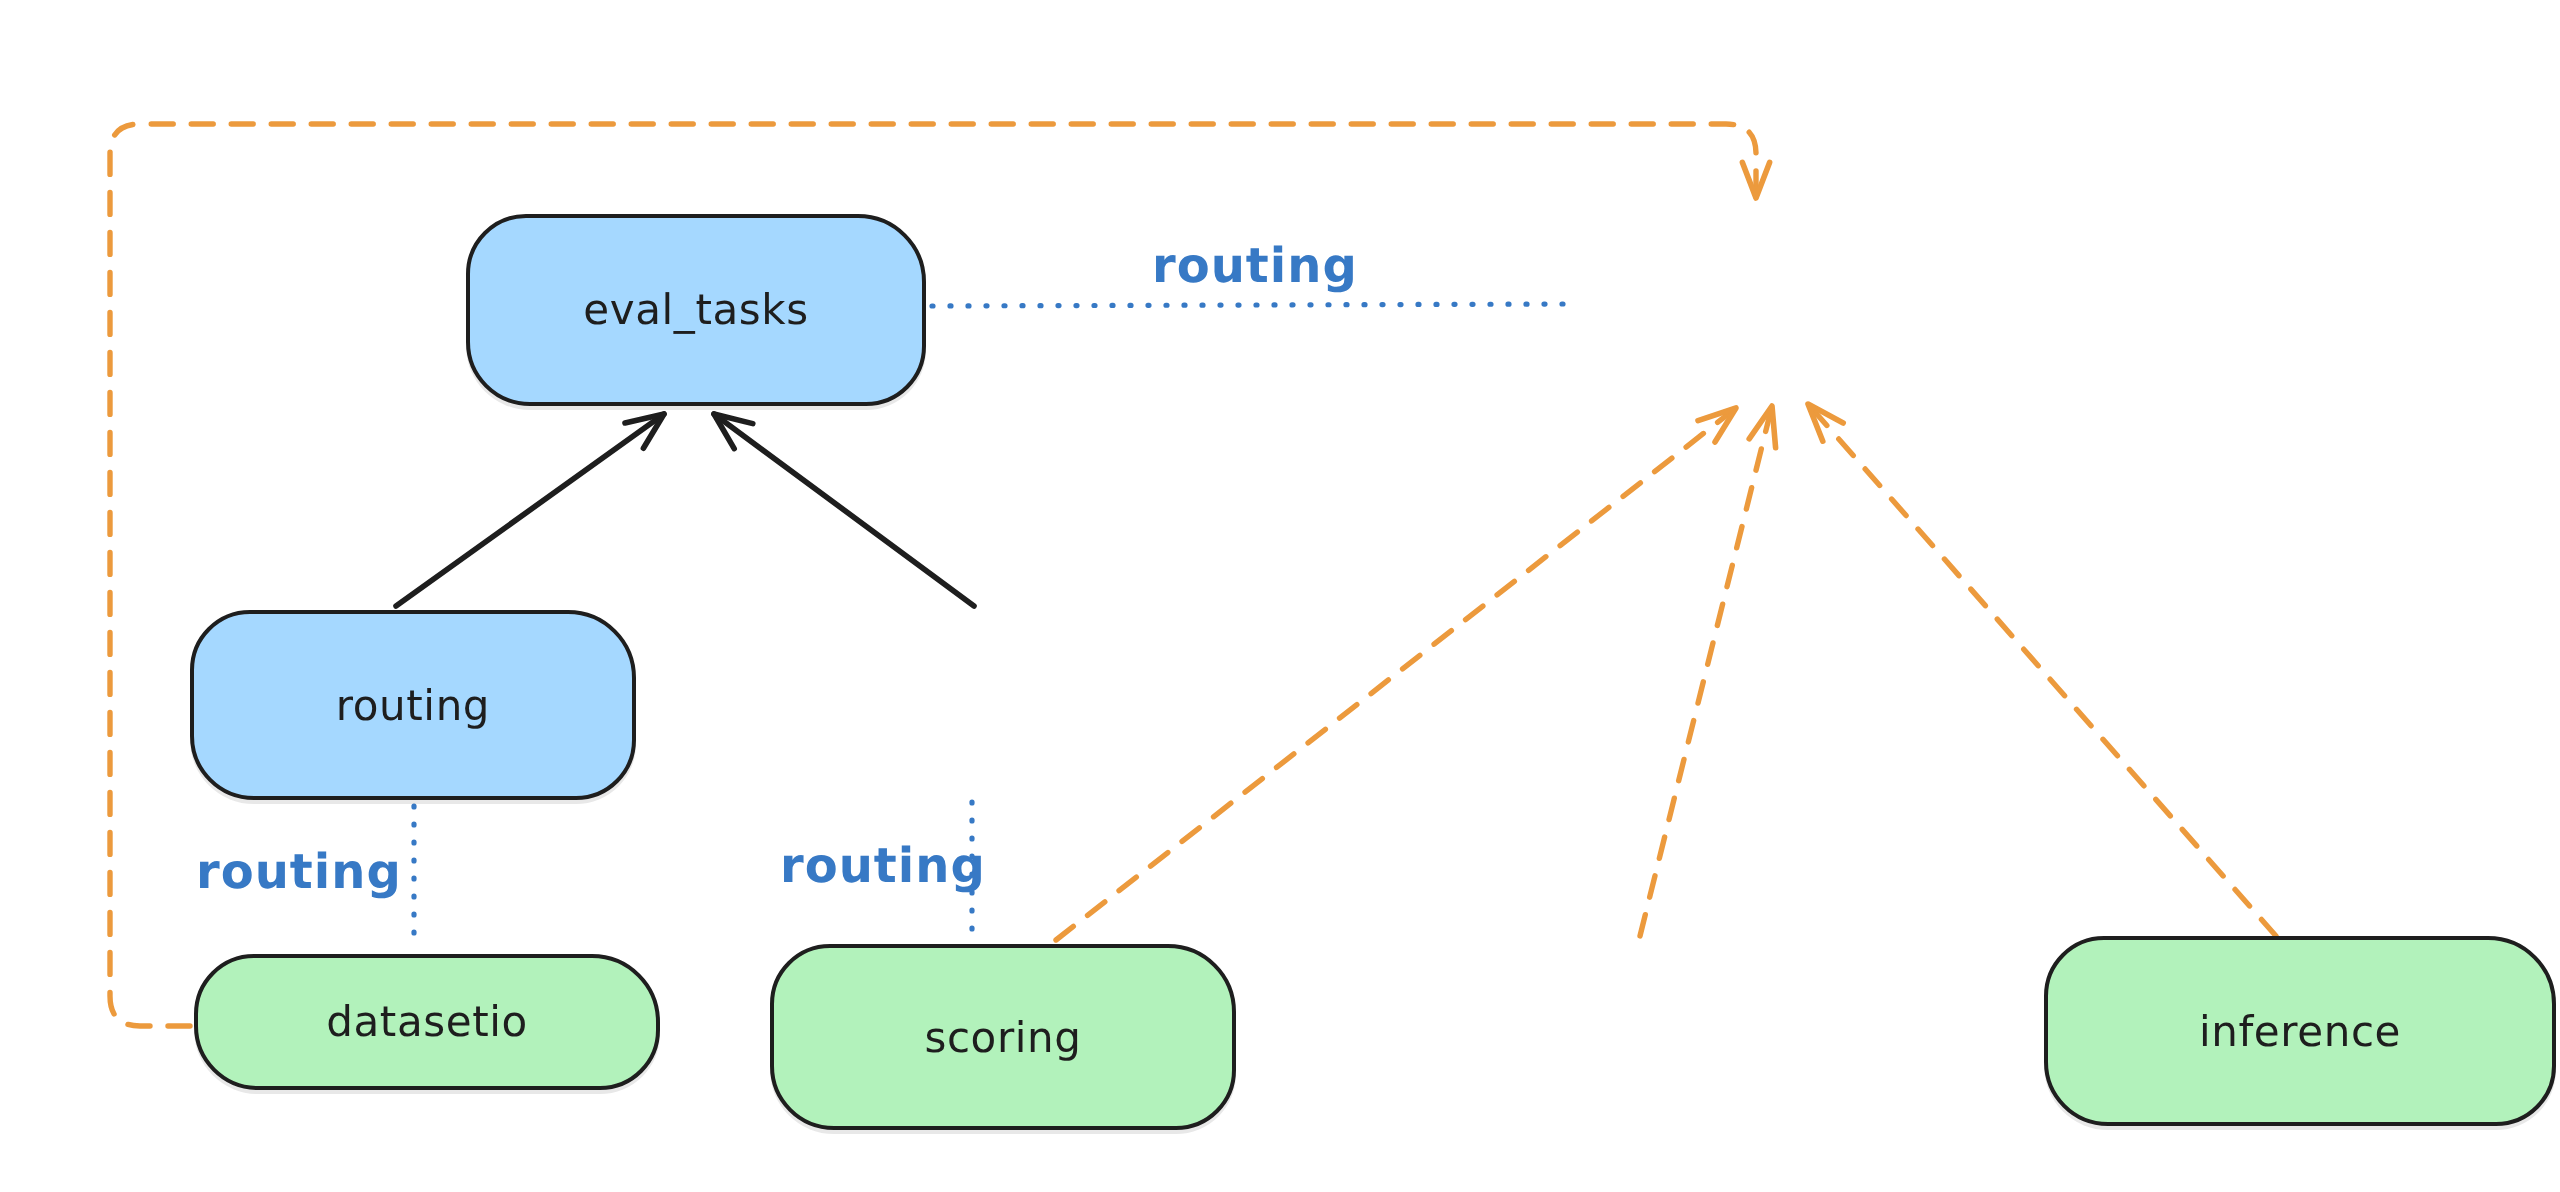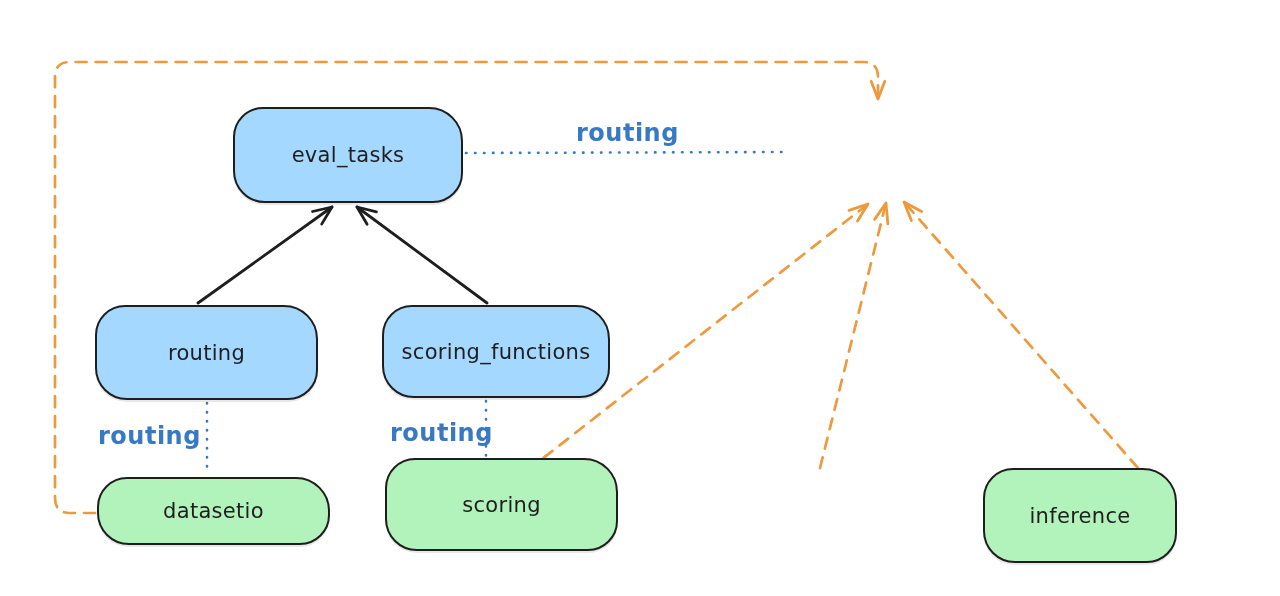--- a/index.html
+++ b/index.html
@@ -127,34 +127,31 @@
 
   <div class="node" style="left: 233px; top: 107px; width: 230px; height: 96px; background-color: rgb(165, 216, 255);">
     <span class="node-label">eval_tasks</span>
   </div>
 
 
   <div class="node" style="left: 95px; top: 305px; width: 223px; height: 95px; background-color: rgb(165, 216, 255);">
     <span class="node-label">routing</span>
   </div>
 
-  <div class="node" style="left: 382px; top: 305px; width: 228px; height: 93px; background-color: rgb(165, 216, 255);">
-    <span class="node-label">scoring_functions</span>
-  </div>
 
   <div class="node" style="left: 97px; top: 477px; width: 233px; height: 68px; background-color: rgb(178, 242, 187);">
     <span class="node-label">datasetio</span>
   </div>
 
-  <div class="node" style="left: 385px; top: 458px; width: 233px; height: 93px; background-color: rgb(178, 242, 187);">
+  <div class="node" style="left: 385px; top: 472px; width: 233px; height: 93px; background-color: rgb(178, 242, 187);">
     <span class="node-label">scoring</span>
   </div>
 
 
-  <div class="node" style="left: 983px; top: 468px; width: 194px; height: 95px; background-color: rgb(178, 242, 187); text-align: right;">
+  <div class="node" style="left: 1022px; top: 468px; width: 256px; height: 95px; background-color: rgb(178, 242, 187); text-align: right;">
     <span class="node-label">inference</span>
   </div>
 
   <div class="routing-label" style="left: 576px; top: 119px; width: 90px; color: rgb(55, 121, 197);">routing</div>
 
   <div class="routing-label" style="left: 98px; top: 422px; width: 90px; color: rgb(55, 121, 197);">routing</div>
 
   <div class="routing-label" style="left: 390px; top: 419px; width: 90px; color: rgb(55, 121, 197);">routing</div>
 
 </div>

